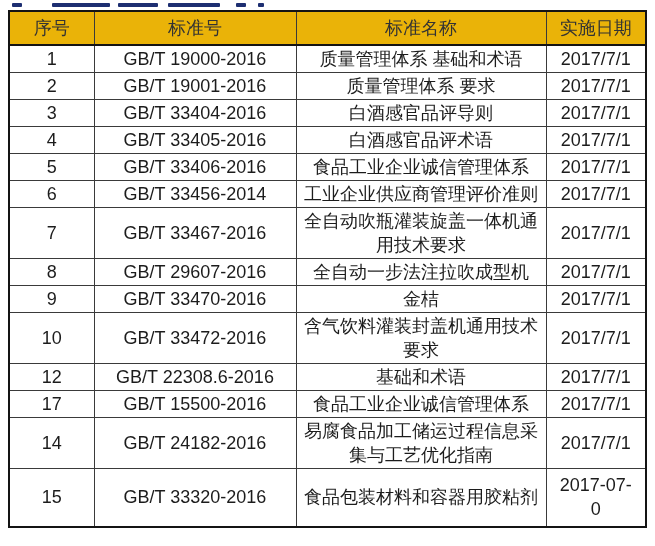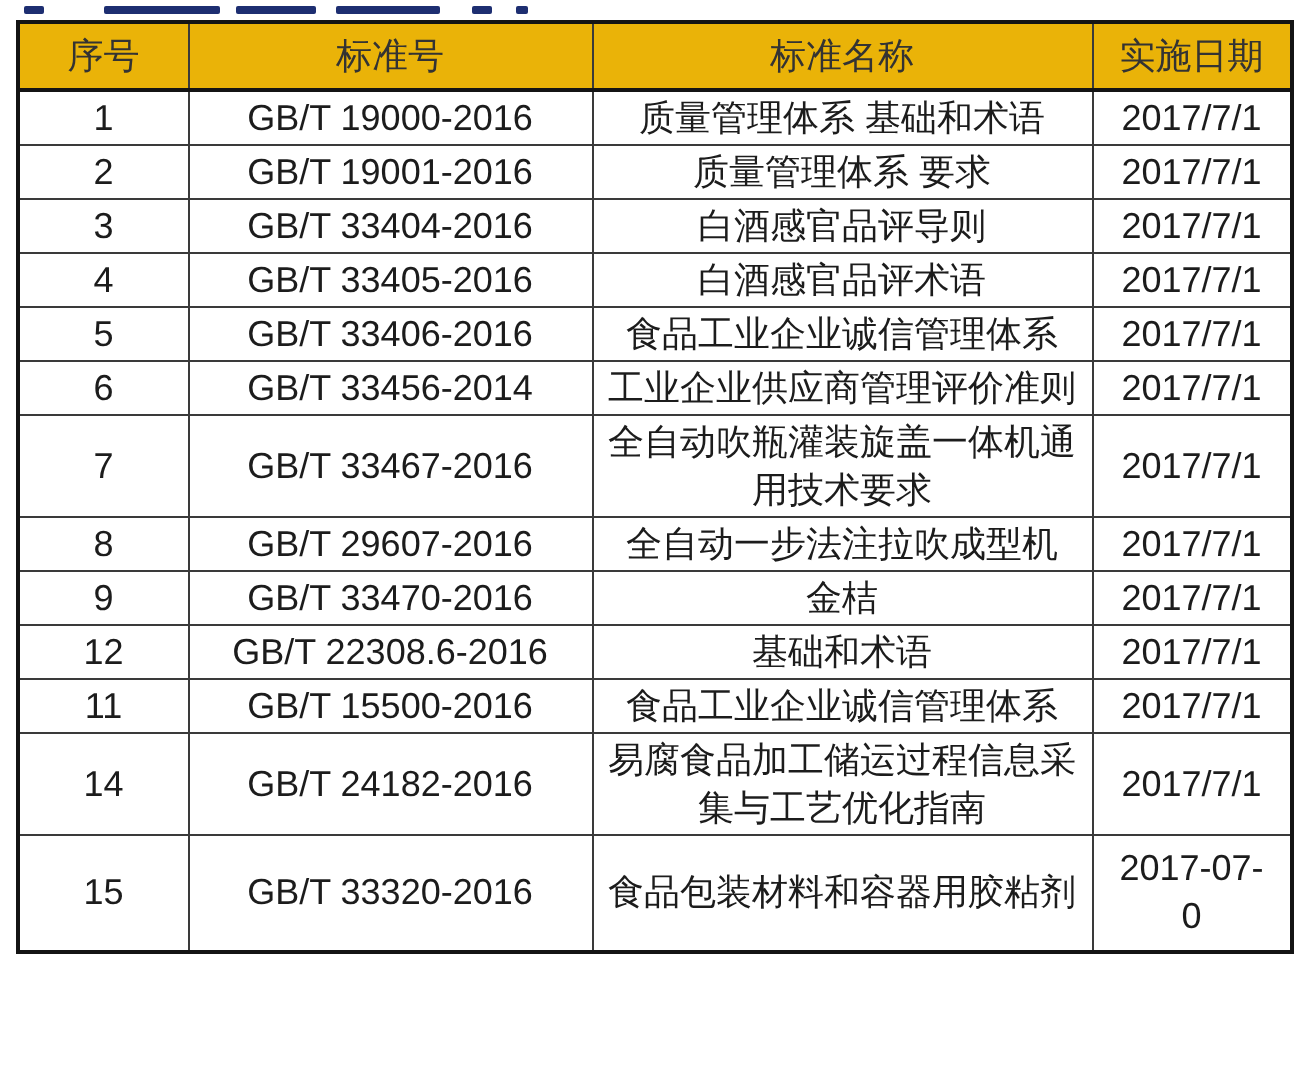--- a/index.html
+++ b/index.html
@@ -139,28 +139,34 @@
       <td>GB/T 29607-2016</td>
       <td>全自动一步法注拉吹成型机</td>
       <td class="date-cell">2017/7/1</td>
     </tr>
     <tr class="single">
       <td>9</td>
       <td>GB/T 33470-2016</td>
       <td>金桔</td>
       <td class="date-cell">2017/7/1</td>
     </tr>
+    <tr class="double">
+      <td>10</td>
+      <td>GB/T 33472-2016</td>
+      <td>含气饮料灌装封盖机通用技术要求</td>
+      <td class="date-cell">2017/7/1</td>
+    </tr>
     <tr class="single">
       <td>12</td>
       <td>GB/T 22308.6-2016</td>
       <td>基础和术语</td>
       <td class="date-cell">2017/7/1</td>
     </tr>
     <tr class="single">
-      <td>11</td>
+      <td>17</td>
       <td>GB/T 15500-2016</td>
       <td>食品工业企业诚信管理体系</td>
       <td class="date-cell">2017/7/1</td>
     </tr>
     <tr class="double">
       <td>14</td>
       <td>GB/T 24182-2016</td>
       <td>易腐食品加工储运过程信息采集与工艺优化指南</td>
       <td class="date-cell">2017/7/1</td>
     </tr>

